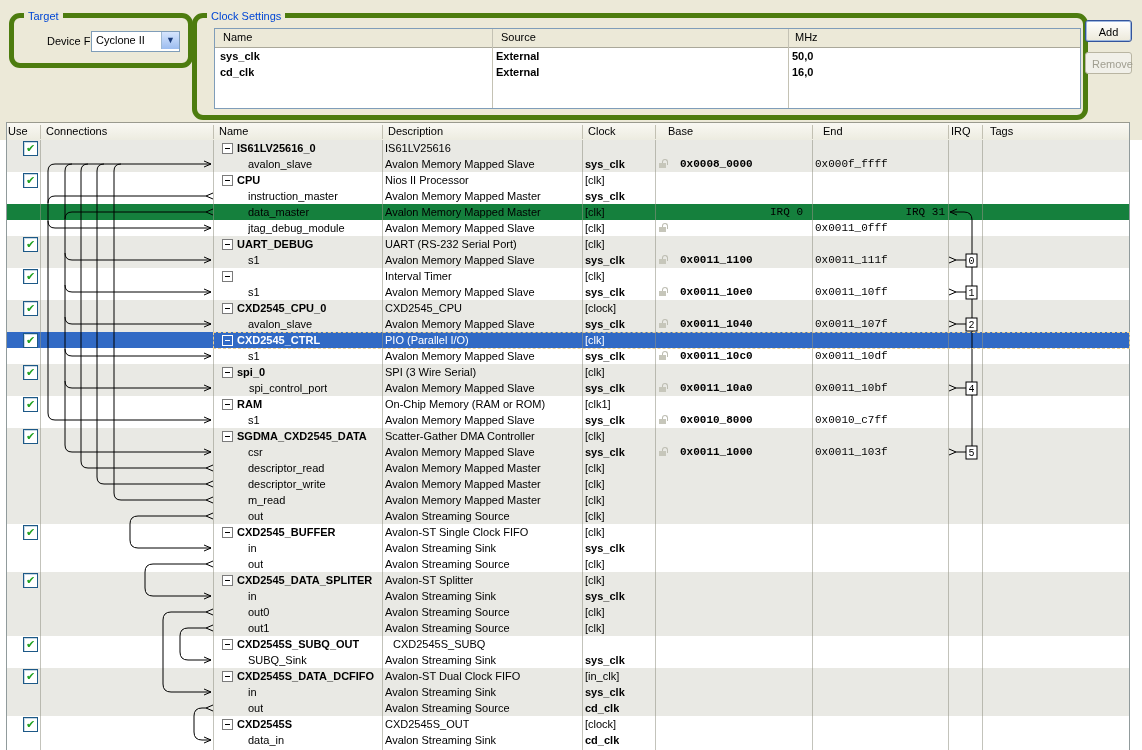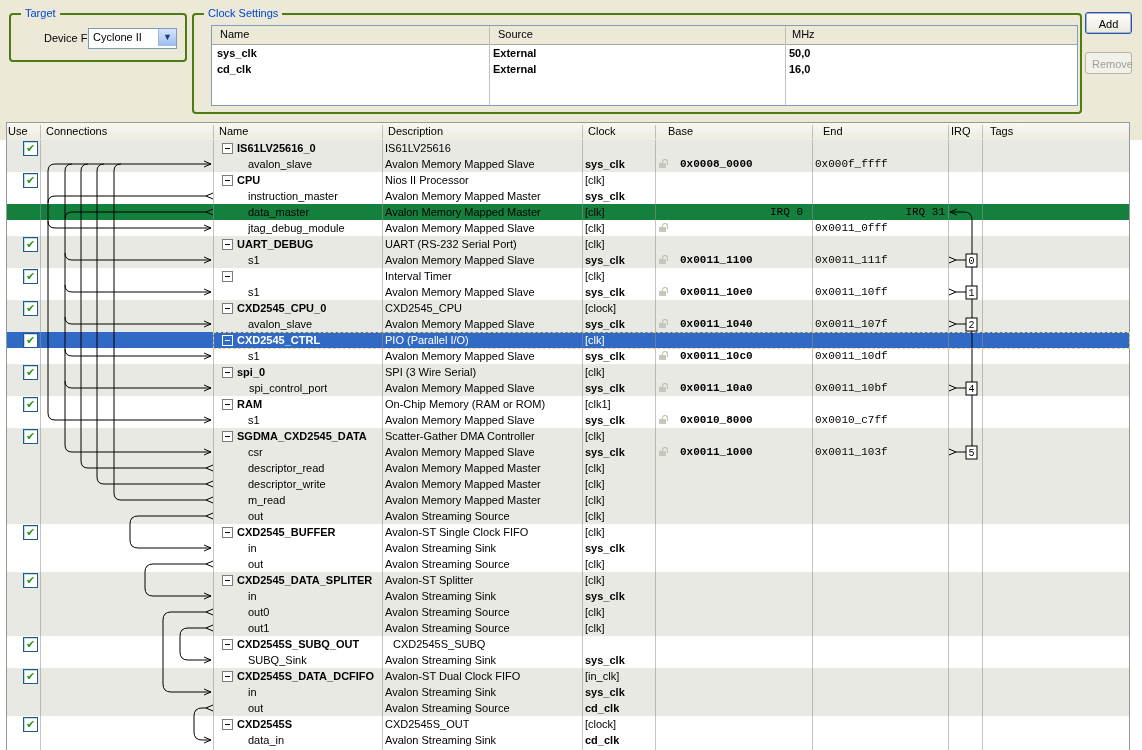--- a/index.html
+++ b/index.html
@@ -5,21 +5,21 @@
   html,body{margin:0;padding:0;}
   body{
     width:1142px;height:750px;overflow:hidden;position:relative;
     background:#ece9d8;
     font-family:"Liberation Sans",sans-serif;font-size:11px;color:#000;
   }
   .abs{position:absolute;}
   .nowrap{white-space:nowrap;overflow:hidden;}
 
   
-  .groupbox{position:absolute;border:2px solid #4d7c0f;border-radius:4px;}
+  .groupbox{position:absolute;border:5px solid #4d7c0f;border-radius:11px;}
   .grouplabel{position:absolute;top:-8px;left:10px;background:#ece9d8;padding:0 4px;color:#0046d5;}
 
   
   .combo{position:absolute;background:#fff;border:1px solid #7f9db9;height:19px;}
   .combo .val{position:absolute;left:4px;top:2px;}
   .combo .btn{position:absolute;right:0;top:0;width:17px;height:17px;
     background:linear-gradient(#d6e5fd,#9cbdf0);border-left:1px solid #9db8d2;
     text-align:center;color:#1a3c7c;font-size:9px;line-height:17px;}
 
   
@@ -100,21 +100,21 @@
       <span class="crow-cell nowrap" style="left:577px;top:21px;">50,0</span>
     </div>
     <div>
       <span class="crow-cell nowrap" style="left:5px;top:37px;">cd_clk</span>
       <span class="crow-cell nowrap" style="left:281px;top:37px;">External</span>
       <span class="crow-cell nowrap" style="left:577px;top:37px;">16,0</span>
     </div>
   </div>
 </div>
 
-<button class="xpbtn default" style="left:1085px;top:12px;">Add</button>
+<button class="xpbtn default" style="left:1085px;top:20px;">Add</button>
 <button class="xpbtn disabled" style="left:1085px;top:52px;">Remove</button>
 
 <div id="mhead">
   <span class="hcell" style="left:2px;">Use</span>
   <span class="hcell" style="left:40px;">Connections</span>
   <span class="hcell" style="left:213px;">Name</span>
   <span class="hcell" style="left:382px;">Description</span>
   <span class="hcell" style="left:582px;">Clock</span>
   <span class="hcell" style="left:662px;">Base</span>
   <span class="hcell" style="left:817px;">End</span>

